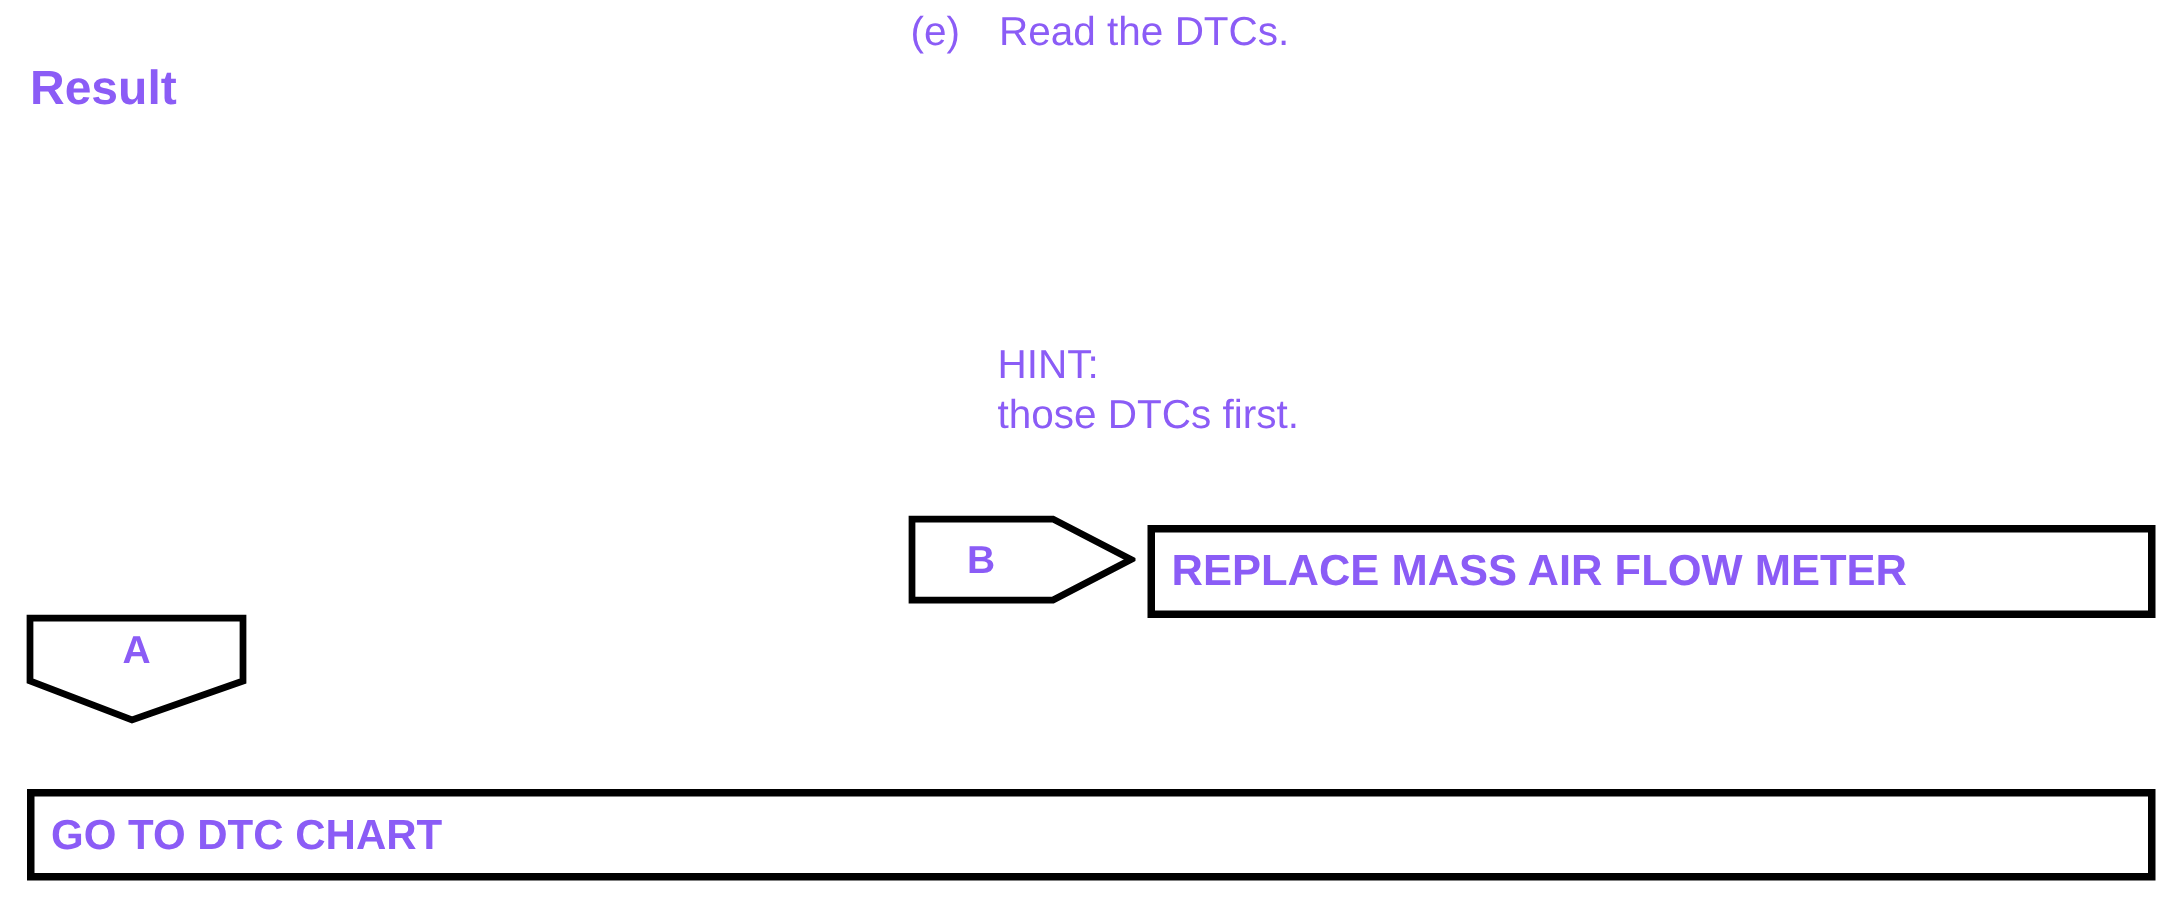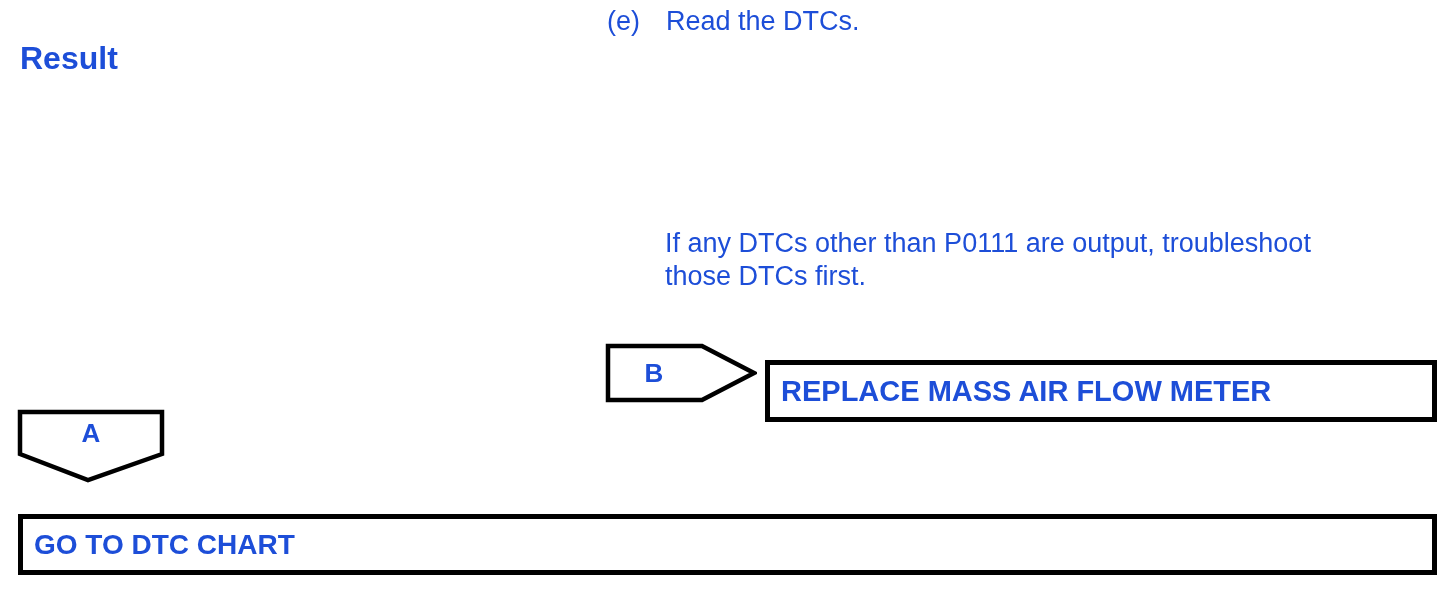--- a/index.html
+++ b/index.html
@@ -5,21 +5,21 @@
   html, body {
     margin: 0;
     padding: 0;
     background: #ffffff;
   }
   .page {
     position: relative;
     width: 1456px;
     height: 610px;
     background: #ffffff;
-    color: #1d4ed8;
+    color: #8b5cf6;
     font-family: "Liberation Sans", sans-serif;
     overflow: hidden;
   }
 
   
   .step-line {
     position: absolute;
     left: 607px;
     top: 5px;
     font-size: 27px;
@@ -103,49 +103,49 @@
     box-sizing: border-box;
     border: 5px solid #000;
     background: #ffffff;
     display: flex;
     align-items: center;
     font-weight: bold;
     white-space: nowrap;
   }
   .action-replace {
     left: 765px;
-    top: 360px;
+    top: 350px;
     width: 672px;
     height: 62px;
     font-size: 29px;
     padding-left: 11px;
   }
   .action-goto {
     left: 18px;
-    top: 514px;
+    top: 526px;
     width: 1419px;
     height: 61px;
     font-size: 28px;
     padding-left: 11px;
   }
 </style>
 </head>
 <body>
 
 <div class="page">
 
   <div class="step-line">
     <span>(e)</span><span class="step-text">Read the DTCs.</span>
   </div>
 
   <div class="result-heading">Result</div>
 
 
   <div class="hint">
-    <div>If any DTCs other than P0111 are output, troubleshoot</div>
+    <div>HINT:</div>
     <div>those DTCs first.</div>
   </div>
 
   <div class="connector connector-b">
     <svg width="152" height="60" viewBox="0 0 152 60">
       <polygon points="3,3 97,3 149,30 97,57 3,57"></polygon>
     </svg>
     <div class="connector-label">B</div>
   </div>
 

